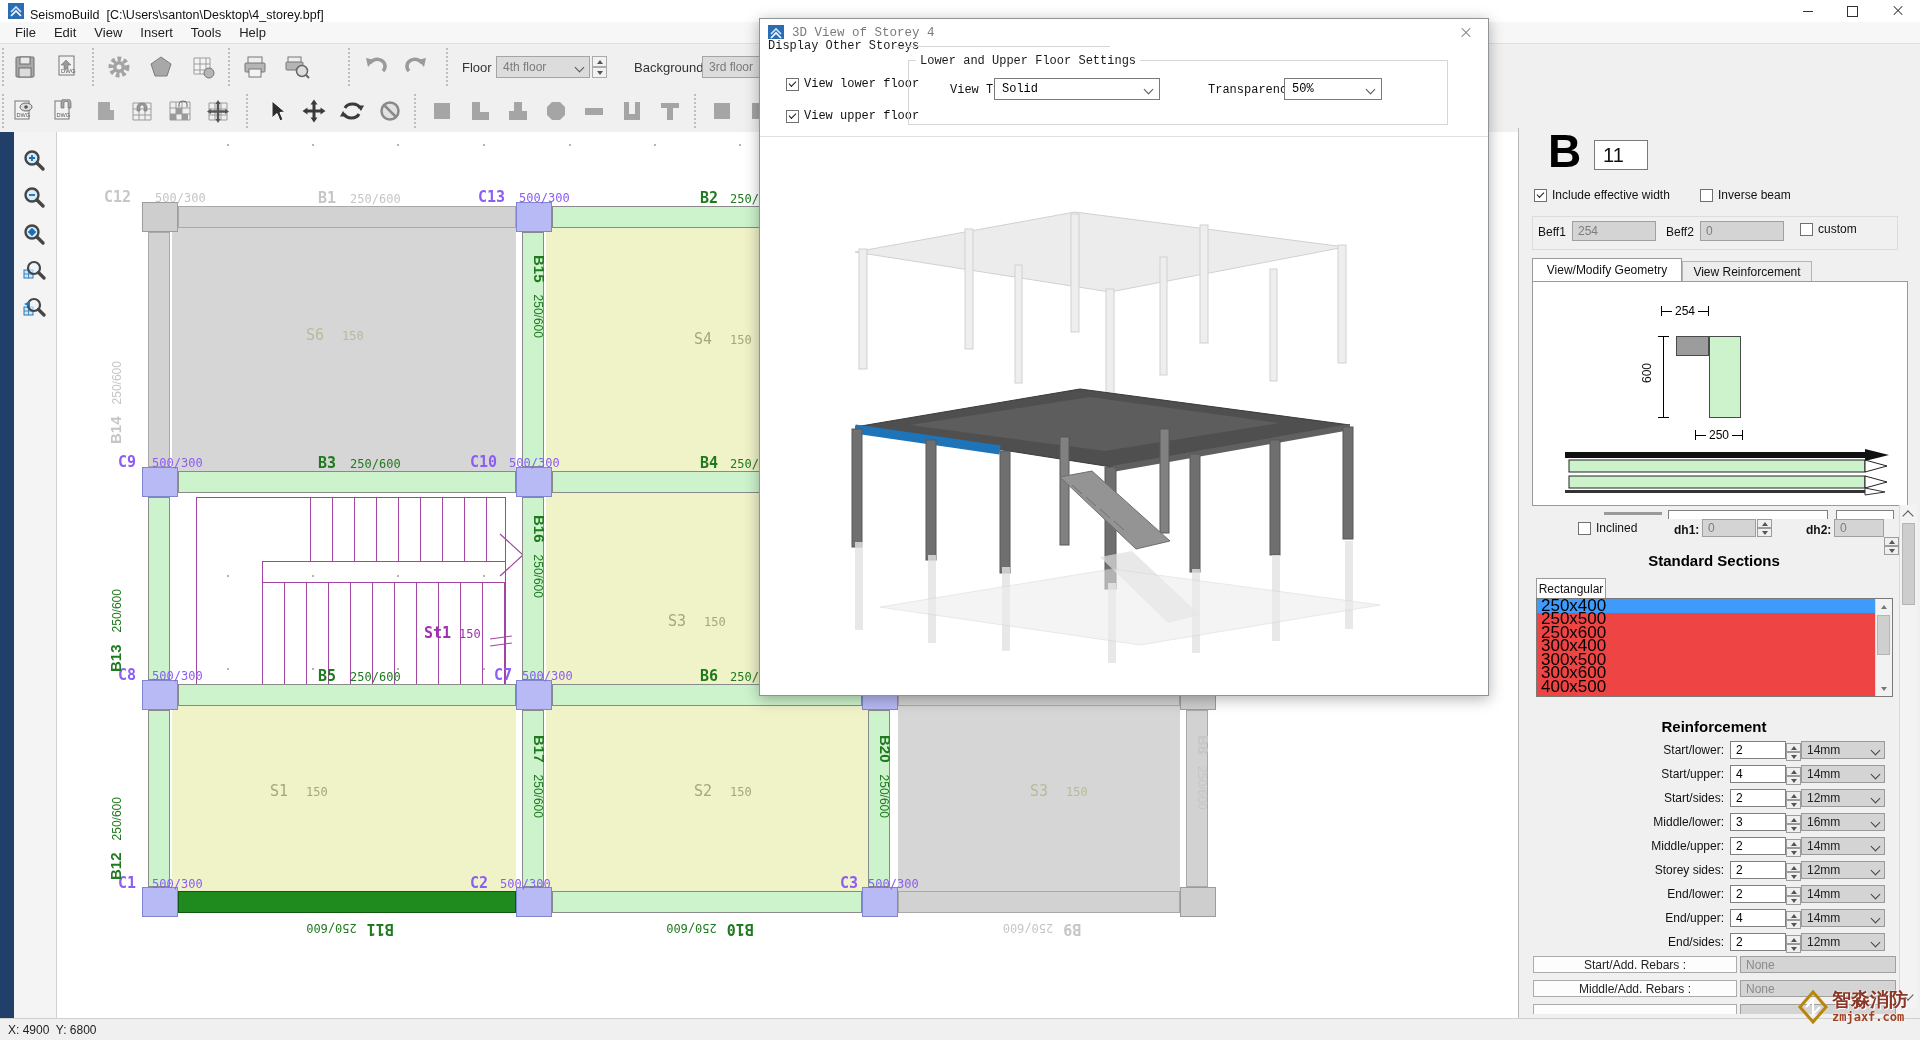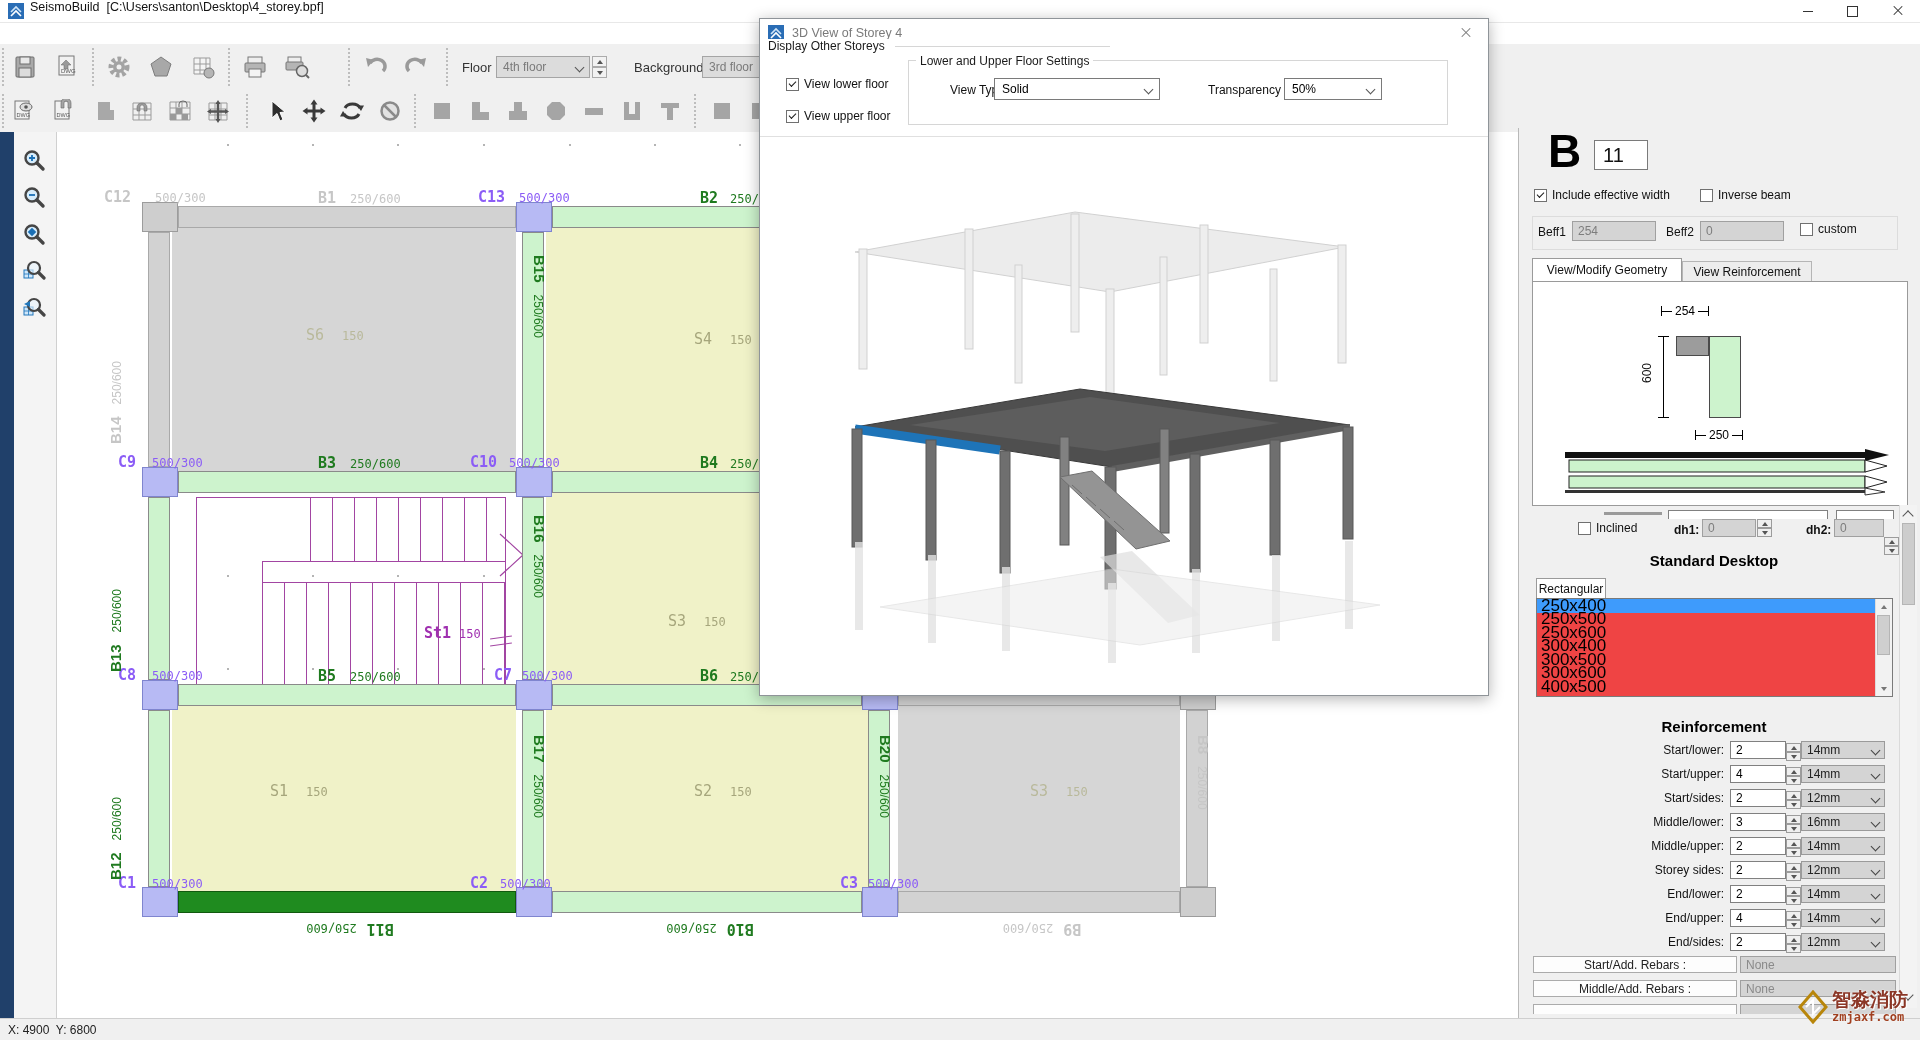--- a/index.html
+++ b/index.html
@@ -1,20 +1,20 @@
 <!DOCTYPE html>
 <html><head>
 <meta charset="utf-8">
 <style>
   html,body{margin:0;padding:0;background:#888;}
   #app{position:relative;width:1920px;height:1040px;background:#fff;font-family:"Liberation Sans",sans-serif;overflow:hidden;font-size:13px;color:#111;}
   .abs{position:absolute;}
   
   .titlebar{left:0;top:0;width:1920px;height:22px;background:#fff;border-bottom:1px solid #e8e8e8;}
-  .title-text{left:30px;top:0;font-size:12.5px;color:#111;white-space:pre;}
+  .title-text{left:30px;top:8px;font-size:12.5px;color:#111;white-space:pre;}
   .winbtn{top:0;width:45px;height:22px;display:flex;align-items:center;justify-content:center;}
   .wb-min{left:1785px}.wb-max{left:1830px}.wb-close{left:1875px}
   .wb-line{width:10px;height:0;border-top:1px solid #333;}
   .wb-box{width:9px;height:9px;border:1px solid #333;}
   .wb-x{position:relative;width:10px;height:10px;}
   .wb-x i{position:absolute;left:-1px;top:4px;width:12px;border-top:1.2px solid #333;}
   .wb-x i:first-child{transform:rotate(45deg);} .wb-x i:last-child{transform:rotate(-45deg);}
   .menubar{left:0;top:22px;width:1920px;height:22px;background:#f7f7f7;border-bottom:1px solid #e0e0e0;display:flex;align-items:center;padding-left:6px;box-sizing:border-box;}
   .menu-item{padding:2px 9px;font-size:13px;color:#222;}
   .toolbar1{left:0;top:44px;width:1920px;height:46px;background:#f0f0f0;border-bottom:1px solid #dcdcdc;}
@@ -51,21 +51,21 @@
   .g{color:#1f7a1f}.bl{color:#8b5cf6}.gy{color:#c6c6c6}.ol{color:#a6a67c}.olbg{color:#b9b99b}.pu{color:#a030b0}
   .vwrap{position:absolute;width:0;height:0;}
   .vup{position:absolute;left:0;bottom:0;transform:rotate(-90deg);transform-origin:0 100%;display:flex;align-items:baseline;white-space:nowrap;}
   .vdown{position:absolute;left:0;top:0;transform:rotate(90deg);transform-origin:0 0;display:flex;align-items:baseline;white-space:nowrap;}
   .r180{transform:rotate(180deg);justify-content:center;width:140px;}
   .stair-outer{position:absolute;border:1px solid #a245a2;box-sizing:border-box;}
   .treads{position:absolute;background-image:repeating-linear-gradient(to right,#a245a2 0 1px,transparent 1px 22px);}
   .landing{position:absolute;background:#fff;border:1px solid #a245a2;box-sizing:border-box;}
   .dot{position:absolute;width:2px;height:2px;background:#b4b4b4;}
   
-  .dialog{left:759px;top:18px;width:730px;height:678px;background:#fff;border:1px solid #8f9499;box-shadow:0 3px 14px rgba(0,0,0,.3);box-sizing:border-box;}
+  .dialog{left:759px;top:18px;width:730px;height:678px;background:#fff;border:1px solid #8f9499;box-shadow:0 3px 14px rgba(0,0,0,.3);box-sizing:border-box;font-family:Liberation Mono, monospace;}
   .dlg-title{position:absolute;left:0;top:0;right:0;height:28px;background:#fff;display:flex;align-items:center;padding-left:8px;}
   .dlg-title-text{margin-left:8px;font-size:12.5px;color:#7a7a7a;}
   .dlg-close{position:absolute;right:0;top:0;width:44px;height:28px;display:flex;align-items:center;justify-content:center;}
   .dlg-close .wb-x i{border-top-color:#777;}
   .groupline{position:absolute;border-top:1px solid #d6d6d6;}
   .groupbox{position:absolute;border:1px solid #d6d6d6;}
   .grouplabel{position:absolute;background:#fff;padding:0 4px;font-size:12px;color:#1a1a1a;text-align:right;}
   .cbrow{position:absolute;display:flex;align-items:center;font-size:12px;color:#111;}
   .cb{width:13px;height:13px;border:1px solid #707070;background:#fff;margin-right:5px;position:relative;flex:none;box-sizing:border-box;}
   .cb.ck::after{content:"";position:absolute;left:2px;top:2px;width:6px;height:3px;border-left:1.6px solid #1a1a1a;border-bottom:1.6px solid #1a1a1a;transform:rotate(-45deg);}
@@ -130,20 +130,28 @@
         <div class="wb-box"></div>
       </div>
     <div class="abs winbtn wb-close">
         <div class="wb-x">
           <i></i>
           <i></i>
         </div>
       </div>
   </div>
 
+  <div class="abs menubar">
+    <span class="menu-item">File</span>
+    <span class="menu-item">Edit</span>
+    <span class="menu-item">View</span>
+    <span class="menu-item">Insert</span>
+    <span class="menu-item">Tools</span>
+    <span class="menu-item">Help</span>
+  </div>
 
   <div class="abs toolbar1">
     <div class="grip" style="left:2px"></div>
     <div class="tbtn" style="left:6px;top:4px">
       <svg width="26" height="26">
           <rect x="4" y="3" width="18" height="20" rx="1" fill="#a9a9a9" stroke="#6e6e6e"></rect>
           <rect x="8" y="3" width="10" height="7" fill="#e9e9e9" stroke="#6e6e6e"></rect>
           <rect x="7" y="14" width="12" height="9" fill="#dcdcdc" stroke="#6e6e6e"></rect>
         </svg>
     </div>
@@ -779,21 +787,21 @@
   <div class="abs grayin" style="left:1834px;top:519px;width:50px;height:18px">0</div>
   <div class="rspin abs" style="left:1884px;top:519px">
       <div style="top:0">
         <span class="tri-up"></span>
       </div>
       <div style="top:9px">
         <span class="tri-dn"></span>
       </div>
     </div>
 
-  <div class="sechead abs" style="left:1524px;top:552px">Standard Desktop</div>
+  <div class="sechead abs" style="left:1524px;top:552px">Standard Sections</div>
   <div class="ptab active abs" style="left:1536px;top:578px;width:70px;height:21px">Rectangular</div>
   <div class="listbox abs" style="left:1536px;top:598px;width:357px;height:99px">
     <div class="litem sel">250x400</div>
     <div class="litem">250x500</div>
     <div class="litem">250x600</div>
     <div class="litem">300x400</div>
     <div class="litem">300x500</div>
     <div class="litem">300x600</div>
     <div class="litem">400x500</div>
     <div class="lsb">

